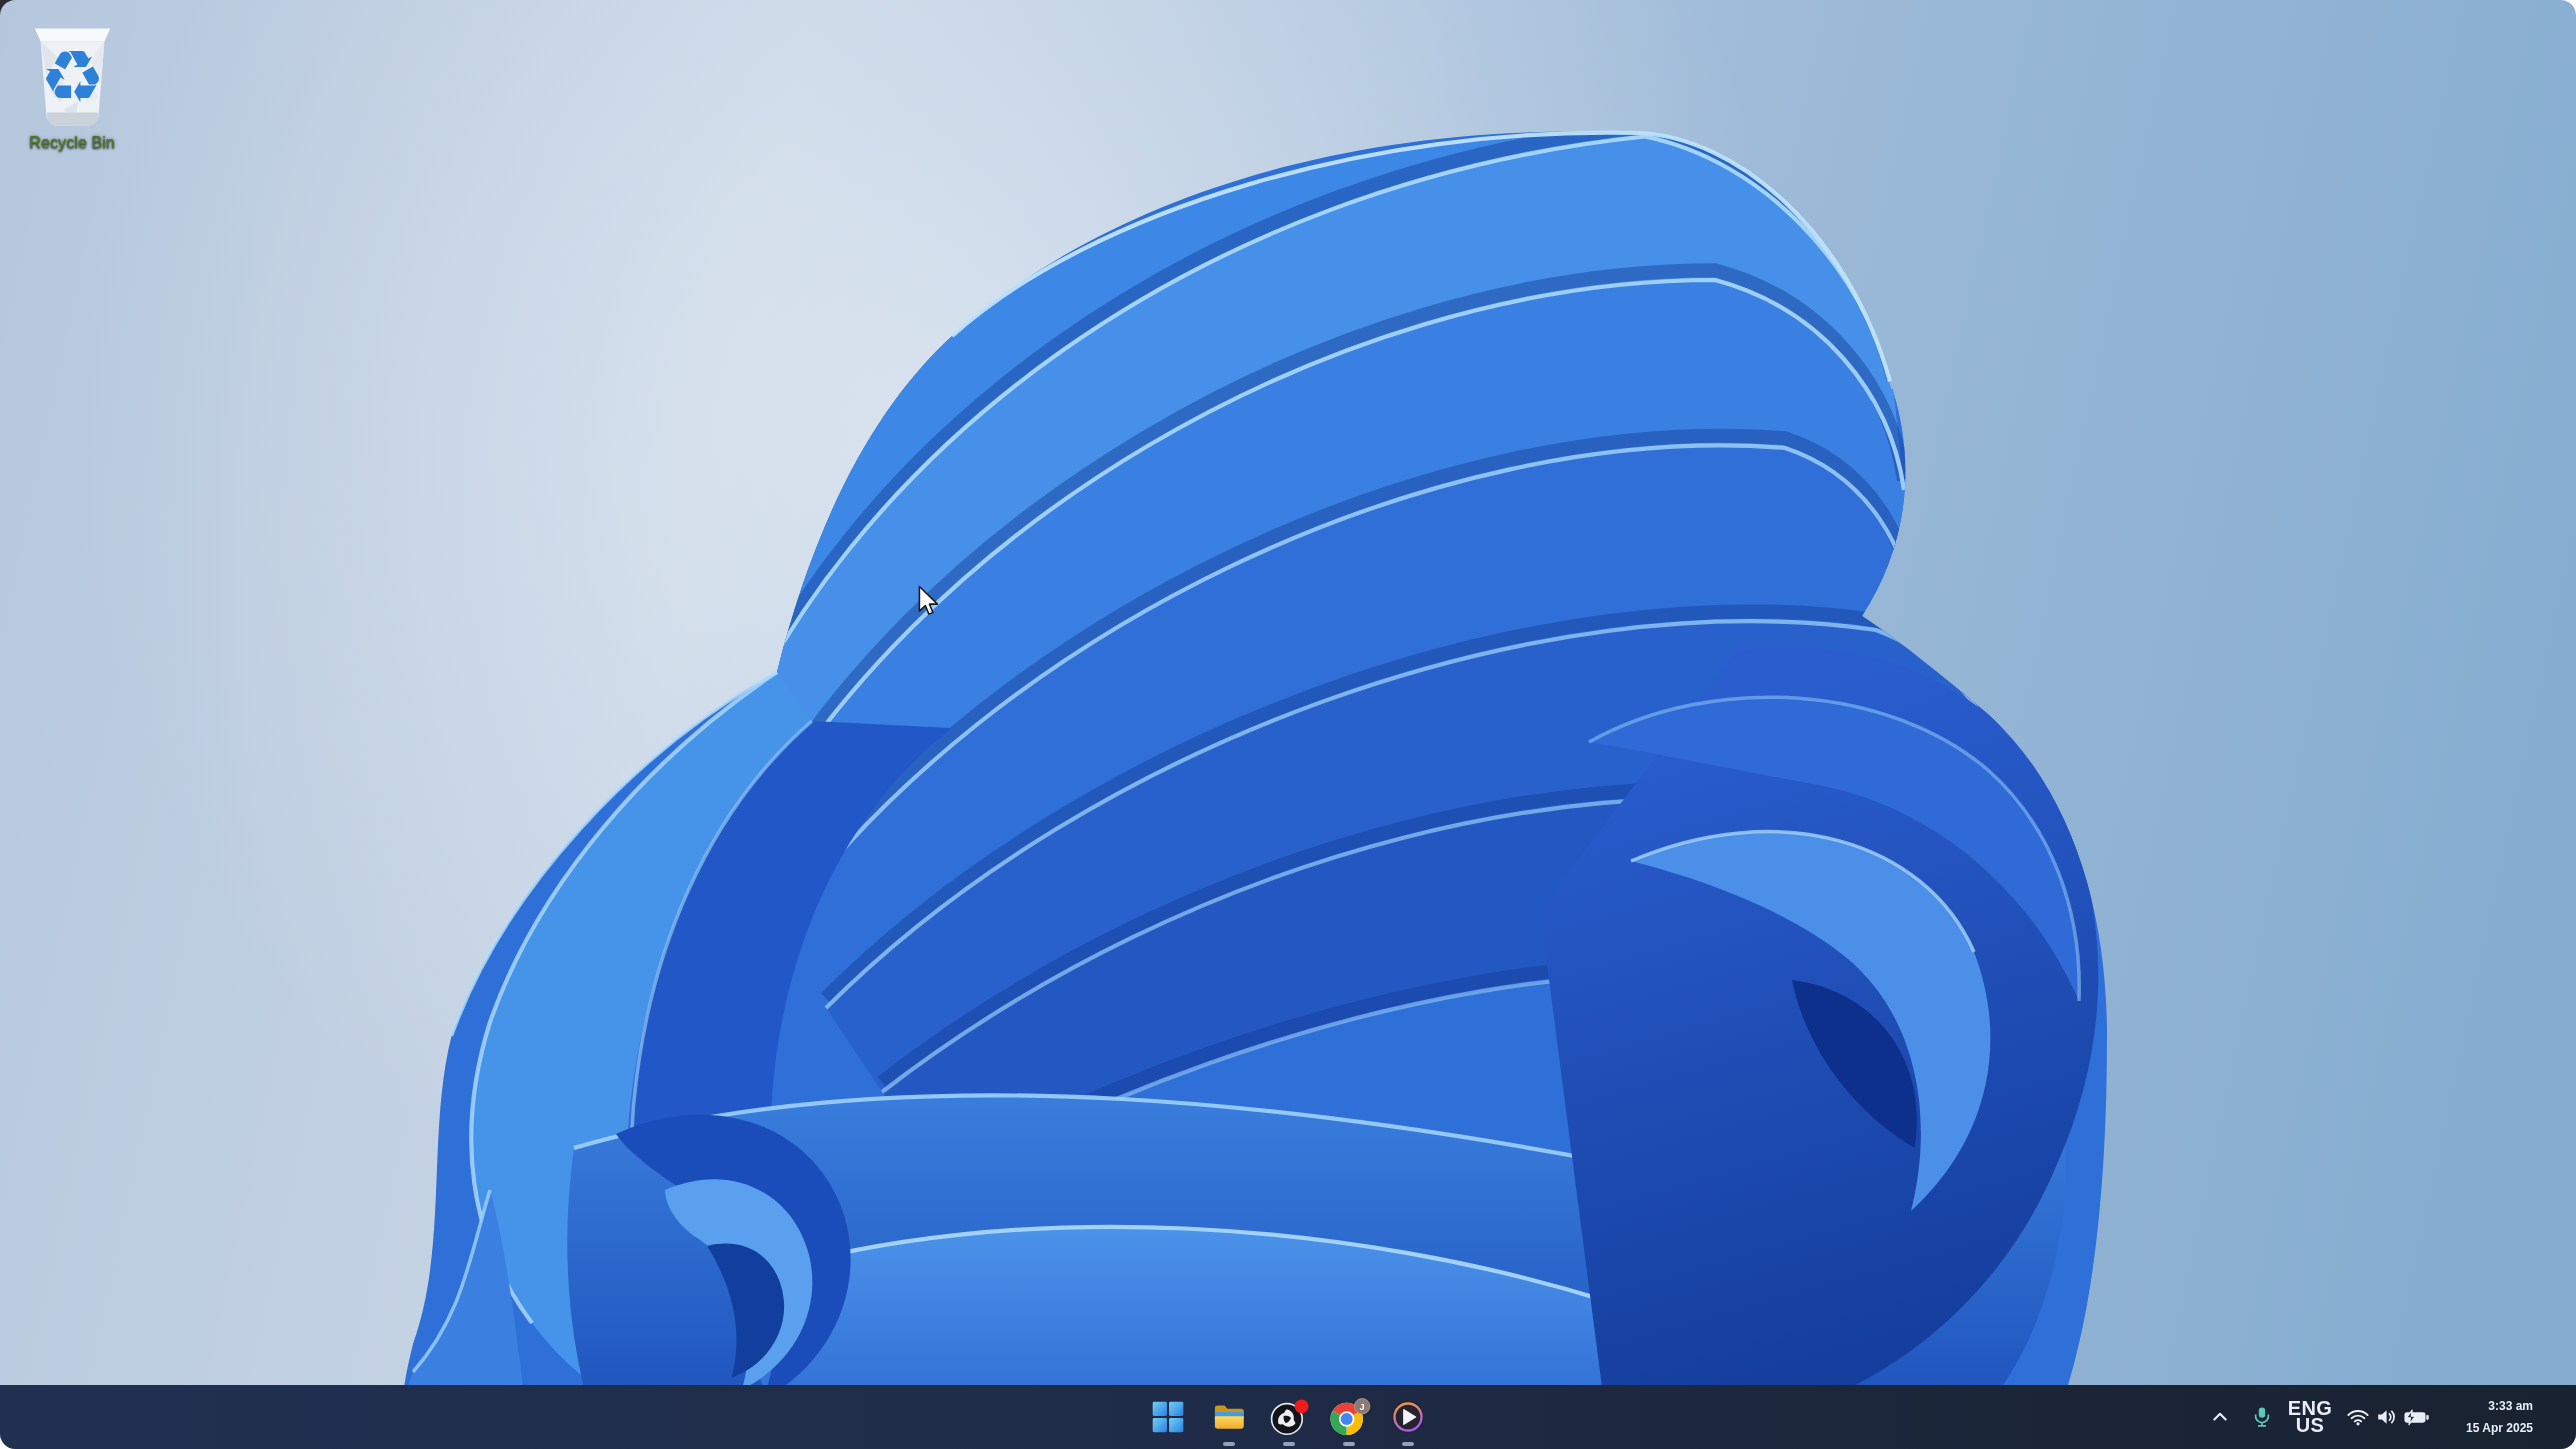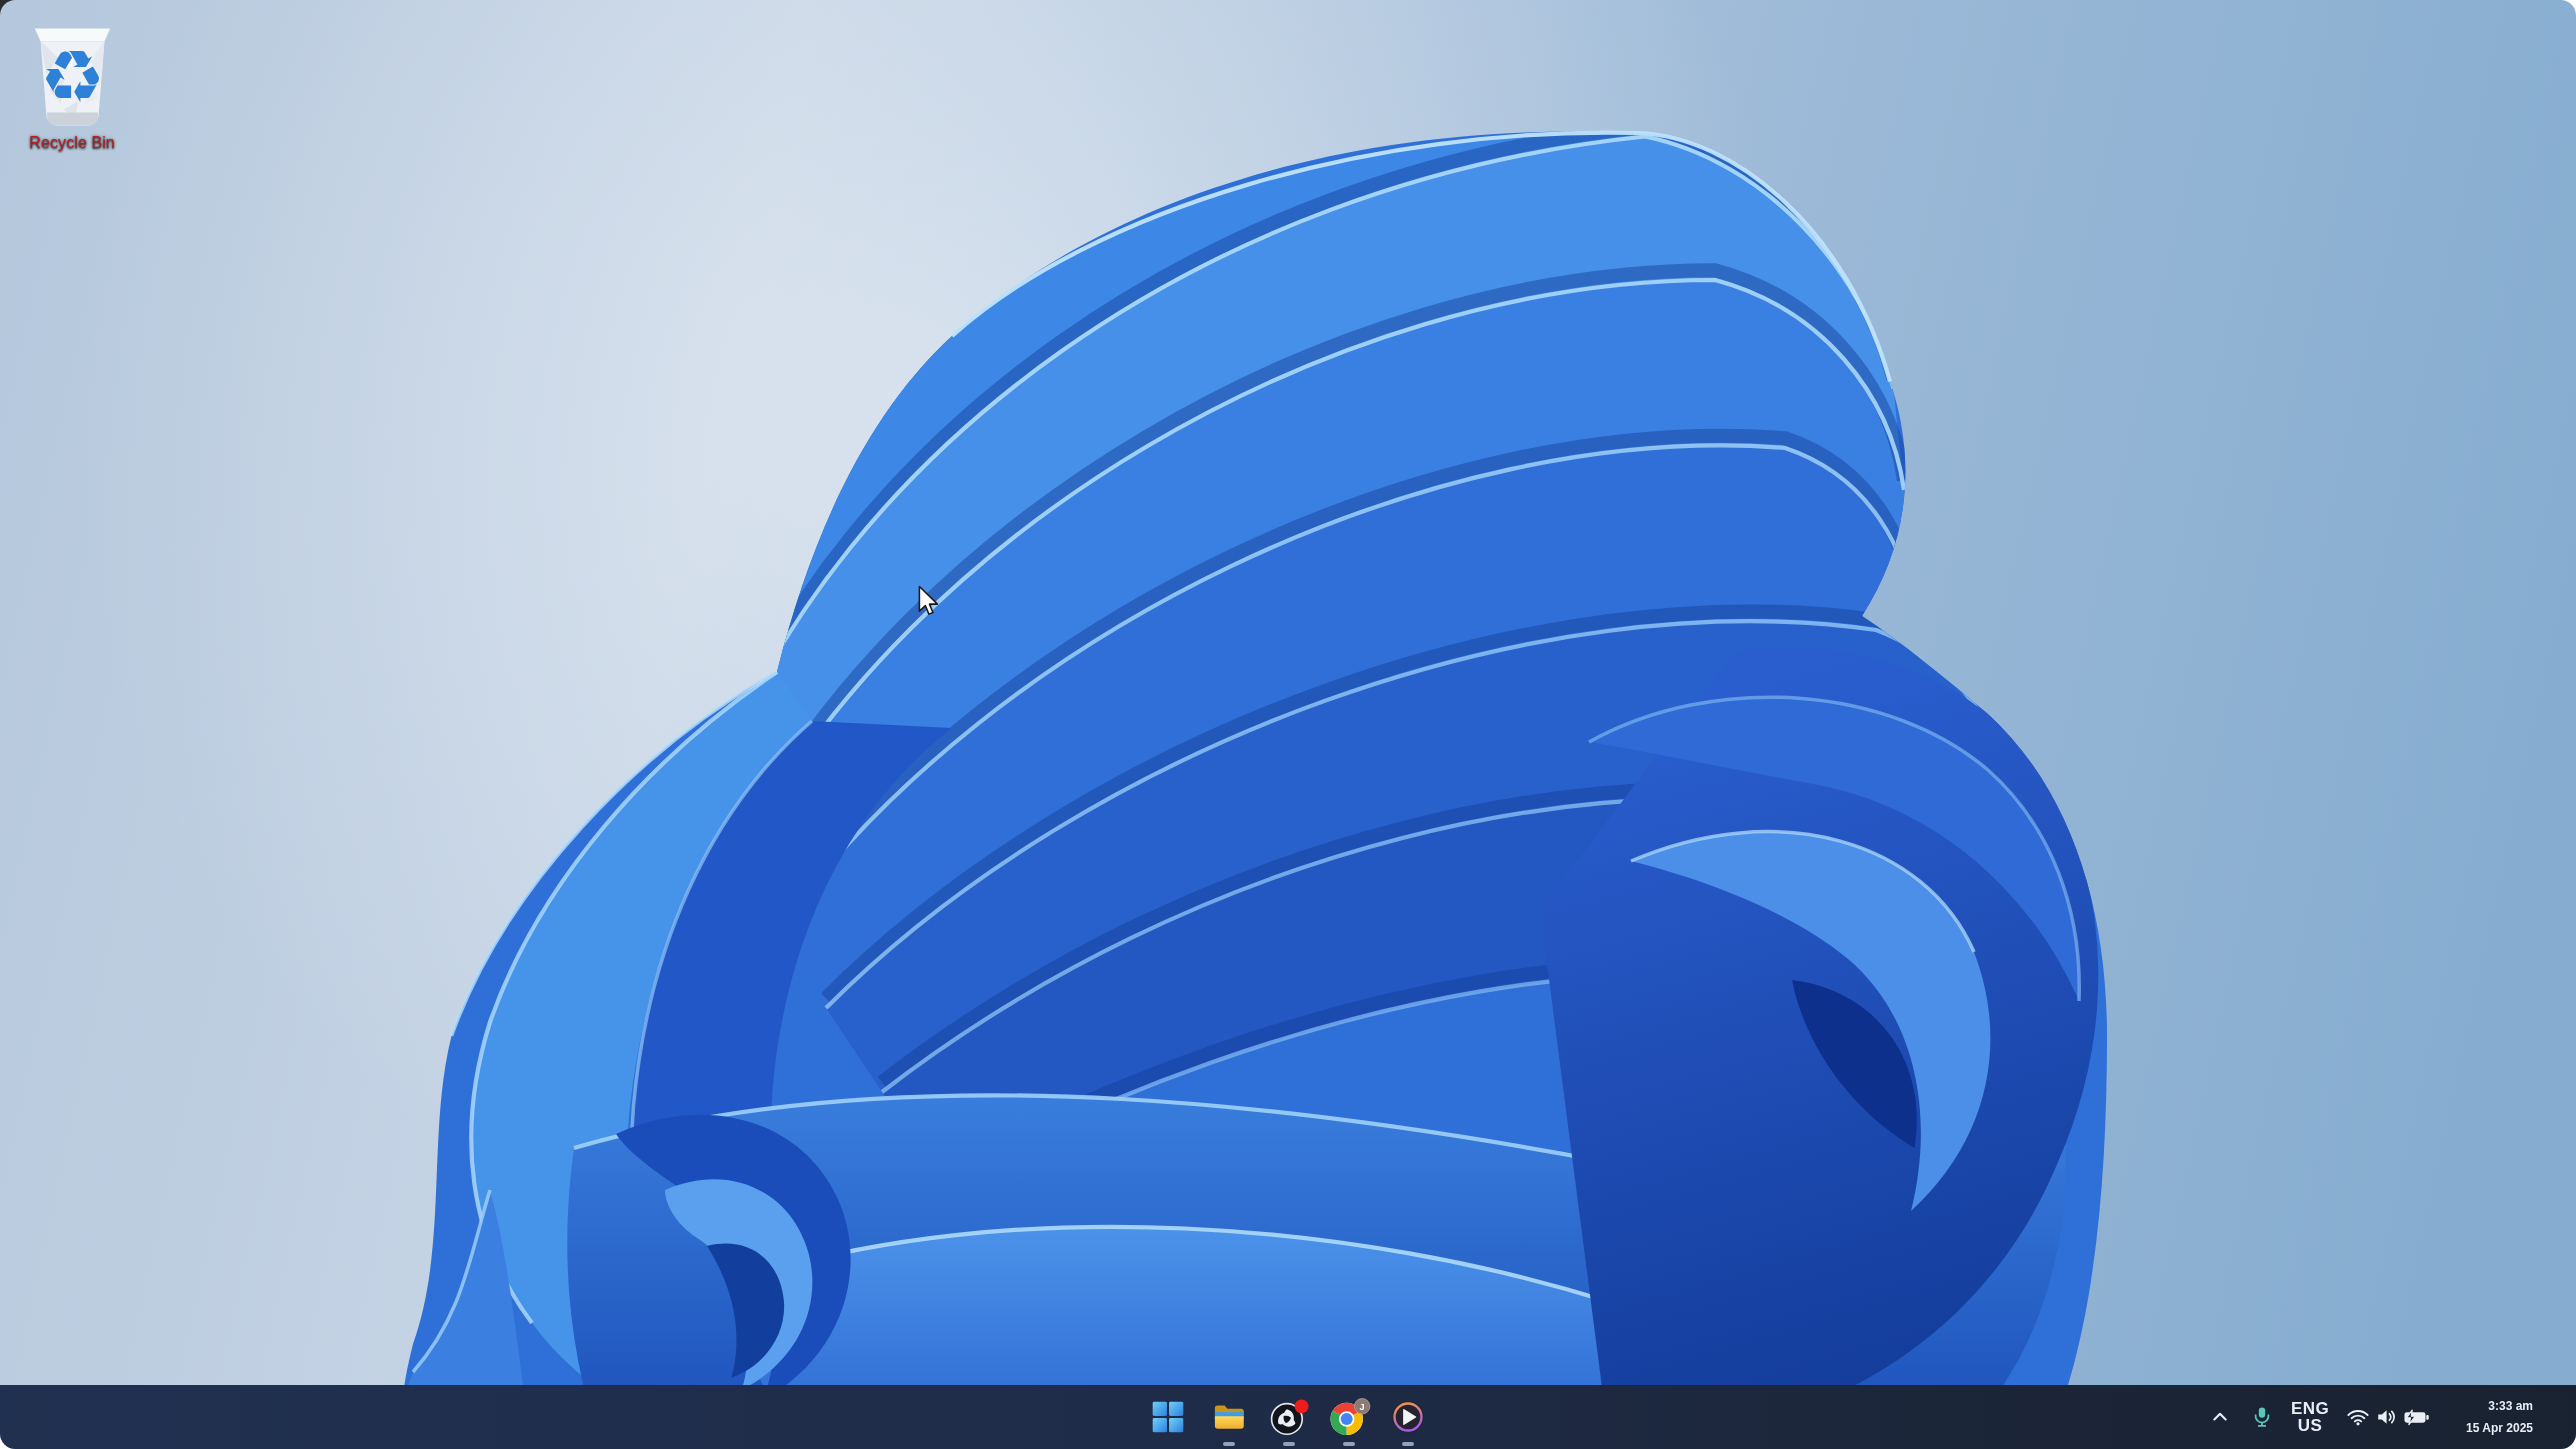--- a/index.html
+++ b/index.html
@@ -1,30 +1,30 @@
 <!DOCTYPE html>
 <html style="font-size:11.2px"><head>
 <meta charset="utf-8">
 <style>
   html,body{margin:0;padding:0;width:2576px;height:1449px;background:#ffffff;overflow:hidden;}
   *{box-sizing:border-box;}
   .corner-dark{position:absolute;left:0;top:0;width:56px;height:56px;background:#2b2b30;z-index:0;}
   .screen{position:absolute;inset:0;border-radius:15.4px;overflow:hidden;z-index:1;font-family:"Liberation Sans",sans-serif;}
   .wall{position:absolute;inset:0;width:100%;height:100%;}
   .desktop-icon{position:absolute;display:flex;flex-direction:column;align-items:center;}
-  .icon-label{color:#b91c1c;font-size:16px;text-align:center;margin-top:4.2px;
+  .icon-label{color:#4d7c0f;font-size:16px;text-align:center;margin-top:4.2px;
     text-shadow:0 1.4px 2.1px rgba(0,0,0,.85),0 0 3.5px rgba(0,0,0,.45);letter-spacing:0.1px;}
   .taskbar{position:absolute;left:0;right:0;bottom:0;height:64px;
     background:linear-gradient(90deg,#203050 0%,#1f2c49 45%,#1b2537 80%,#192230 100%);}
   .tb-btn{position:absolute;top:50%;transform:translate(-50%,-50%);width:46px;height:46px;
     display:flex;align-items:center;justify-content:center;border-radius:5.6px;}
   .tb-indicator{position:absolute;bottom:3.5px;left:50%;transform:translateX(-50%);
     width:12px;height:3.5px;border-radius:2.1px;background:#93a2b6;}
   .tray-item{position:absolute;top:50%;transform:translate(-50%,-50%);display:flex;align-items:center;justify-content:center;}
-  .lang{color:#e9eef6;font-size:17px;font-weight:700;line-height:17px;text-align:center;letter-spacing:0.4px;}
+  .lang{color:#e9eef6;font-size:20px;font-weight:700;line-height:17px;text-align:center;letter-spacing:0.4px;}
   .clock{position:absolute;right:43px;top:50%;transform:translateY(-50%);text-align:right;
     color:#e9eef6;font-size:12px;font-weight:700;line-height:22px;}
   .cursor{position:absolute;z-index:5;}
 </style>
 </head>
 <body>
 
 <div class="corner-dark"></div>
 <div class="screen">
 

